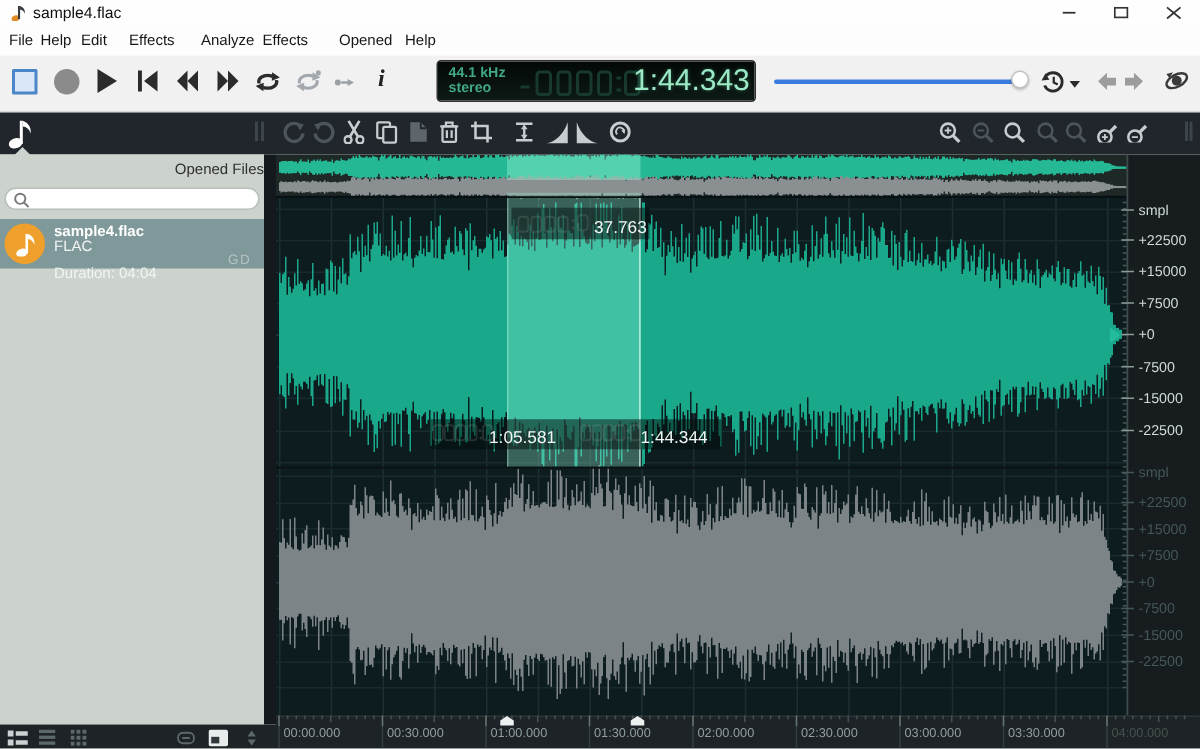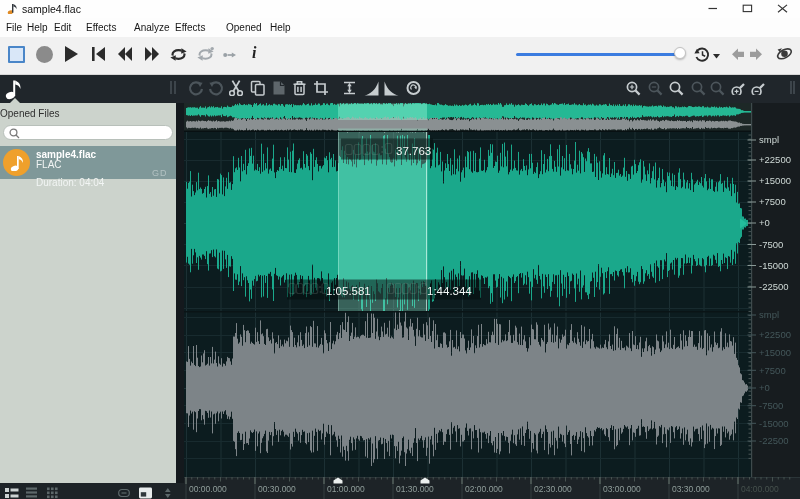--- a/index.html
+++ b/index.html
@@ -73,20 +73,32 @@
           <polygon points="11.4,2.2 16.6,5.6 11.2,7.8" fill="#a2a8ad"></polygon>
           <polygon points="5.6,14.8 0.4,11.4 5.8,9.2" fill="#a2a8ad"></polygon>
           <circle cx="15.2" cy="2.6" r="1.7" fill="#a2a8ad"></circle>
         </svg></div>
  <div style="position:absolute;left:223px;top:11px;width:13px;height:14px"><svg width="13" height="14" viewBox="0 0 13 14" style="" xmlns="http://www.w3.org/2000/svg">
           <circle cx="2.2" cy="7" r="2" fill="#9aa1a6"></circle>
           <path d="M4.5 7H9.5" stroke="#9aa1a6" stroke-width="1.7"></path>
           <polygon points="13,7 8.8,4.6 8.8,9.4" fill="#9aa1a6"></polygon>
         </svg></div>
  <span style="position:absolute;left:252px;top:7px;font-family:'Liberation Serif',serif;font-style:italic;font-weight:bold;font-size:16px;color:#222">i</span>
+ <div id="lcd">
+   <div class="khz">44.1 kHz<br>stereo</div>
+   <div style="position:absolute;left:55px;top:16px;width:6px;height:2.5px;background:#183a2e"></div>
+   <div class="gd" style="left:65px"></div>
+        <div class="gd" style="left:78.5px"></div>
+   <div class="gd" style="left:92px"></div>
+        <div class="gd" style="left:105.5px"></div>
+   <div style="position:absolute;left:119px;top:10px;width:2.5px;height:2.5px;background:#183a2e"></div>
+   <div style="position:absolute;left:119px;top:18px;width:2.5px;height:2.5px;background:#183a2e"></div>
+   <div class="gd" style="left:124px"></div>
+   <div id="big">1:44.343</div>
+ </div>
  <div style="position:absolute;left:516px;top:15.5px;width:165px;height:3px;background:#3b7ce0;border-radius:2px"></div>
  <div style="position:absolute;left:674px;top:10px;width:12px;height:12px;border-radius:50%;background:#fff;border:1px solid #c2c2c2;box-shadow:0 1px 2px rgba(0,0,0,.25)"></div>
  <div style="position:absolute;left:694px;top:9px;width:17px;height:17px"><svg width="17" height="17" viewBox="0 0 17 17" style="" xmlns="http://www.w3.org/2000/svg">
           <path d="M3.6 4.4A6.1 6.1 0 1 1 2.4 11" fill="none" stroke="#2b2b2b" stroke-width="1.9"></path>
           <path d="M8.5 5.2V9L11.2 10.3" fill="none" stroke="#2b2b2b" stroke-width="1.5"></path>
           <polygon points="0.4,7.6 5.6,7.2 3,2.8" fill="#2b2b2b"></polygon>
         </svg></div>
  <svg width="7" height="5" viewBox="0 0 7 5" style="position:absolute;left:713px;top:17px" xmlns="http://www.w3.org/2000/svg">
         <polygon points="0,0 7,0 3.5,4.5" fill="#2b2b2b"></polygon>
       </svg>
@@ -185,21 +197,21 @@
           <path d="M8.9 7.1 13 3" stroke="#c6cccf" stroke-width="2.2"></path>
           <path d="M3.6 10.4h4" stroke="#c6cccf" stroke-width="1.2"></path>
         </svg></div>
  <div style="position:absolute;left:790px;top:6px;width:2px;height:13px;background:#3d454b;box-shadow:3px 0 0 #3d454b"></div>
  <polygon></polygon>
 </div>
 <svg width="12" height="6" viewBox="0 0 12 6" style="position:absolute;left:9px;top:97.5px;z-index:5" xmlns="http://www.w3.org/2000/svg">
       <polygon points="6,0 12,6 0,6" fill="#ccd3cc"></polygon>
     </svg>
 <div id="side">
- <div style="position:absolute;left:0;top:5px;width:176px;text-align:left;font-size:10px;color:#2f2f2f">Opened Files</div>
+ <div style="position:absolute;left:0;top:5px;width:176px;text-align:right;font-size:10px;color:#2f2f2f">Opened Files</div>
  <div style="position:absolute;left:3px;top:22px;width:170px;height:15px;background:#fff;border:1px solid #b8c0ba;border-radius:7.5px">
    <svg width="11" height="11" viewBox="0 0 11 11" style="position:absolute;left:5px;top:1.8px" xmlns="http://www.w3.org/2000/svg">
      <circle cx="4.5" cy="4.5" r="3.4" fill="none" stroke="#7a7a7a" stroke-width="1.3"></circle>
      <path d="M7 7 10 10" stroke="#7a7a7a" stroke-width="1.3"></path>
    </svg>
  </div>
  <div style="position:absolute;left:0;top:43px;width:176px;height:33px;background:#7f9899">
    <div style="position:absolute;left:3px;top:3px;width:27px;height:27px;border-radius:50%;background:#efa02c"></div>
    <svg width="14" height="17" viewBox="0 0 14 17" style="position:absolute;left:10px;top:8px" xmlns="http://www.w3.org/2000/svg">
           <ellipse cx="4.6" cy="14.6" rx="3.8" ry="2.8" fill="#fff" transform="rotate(-18 4.6 14.6)"></ellipse>

